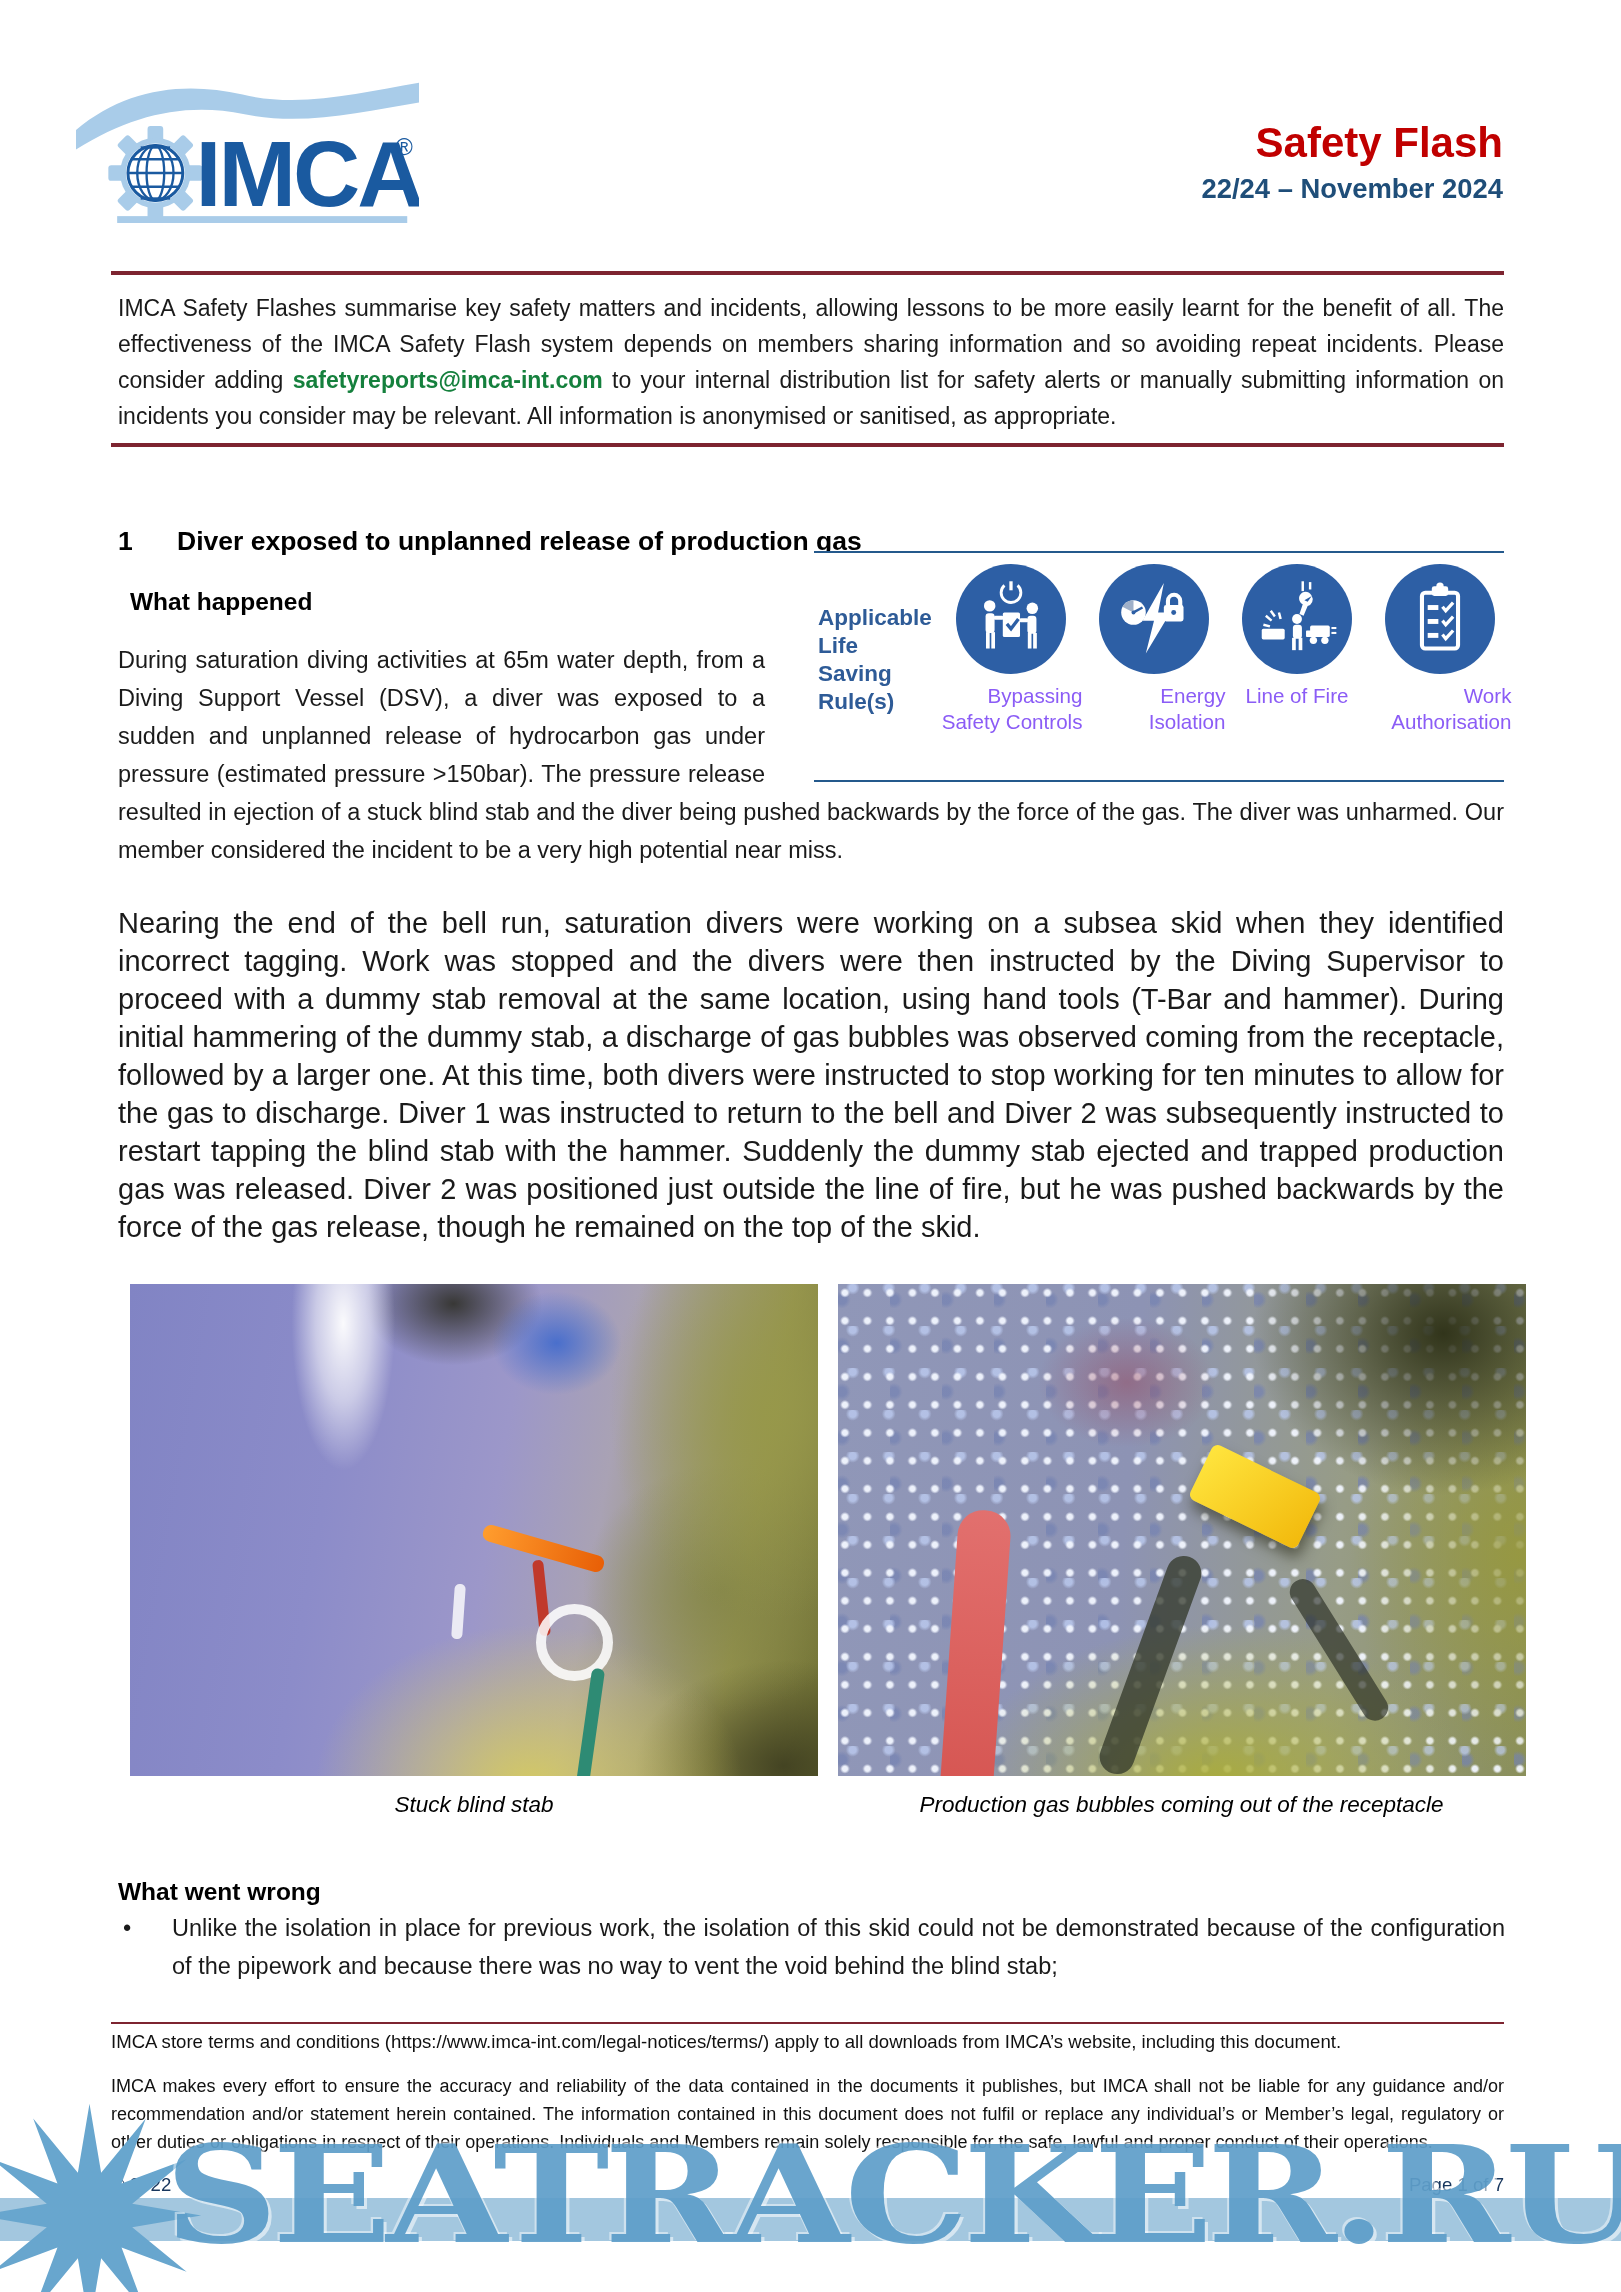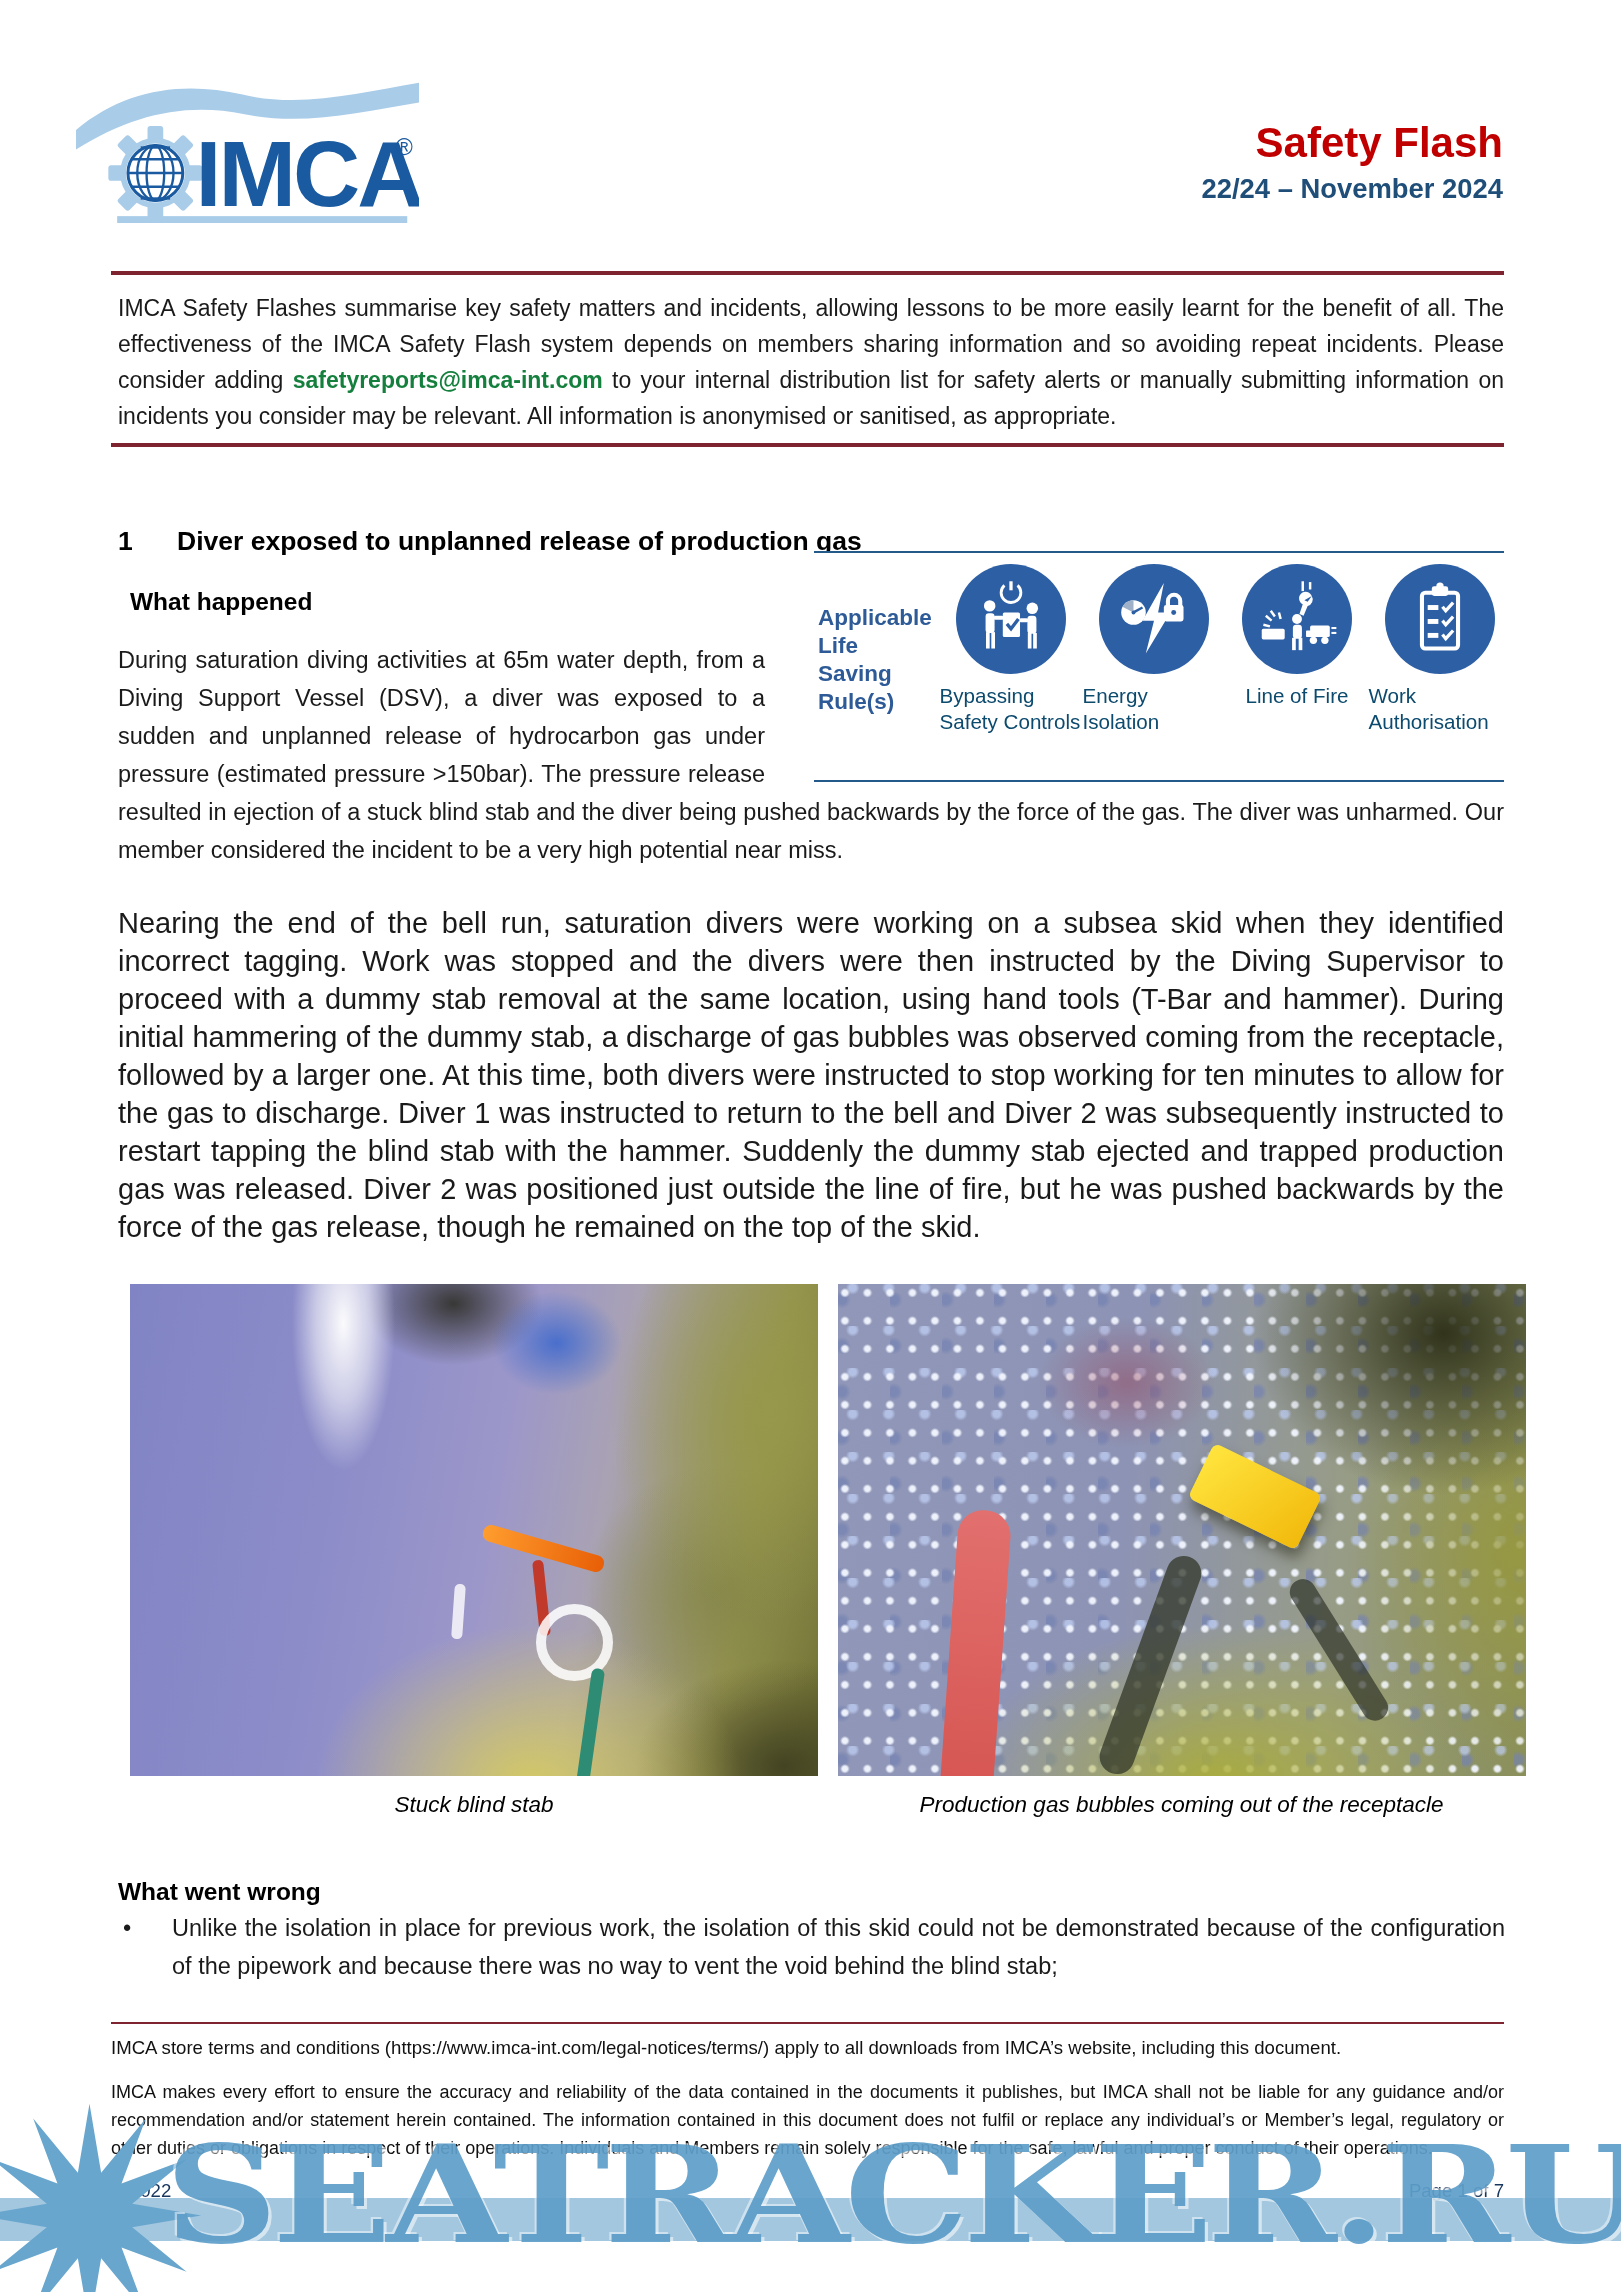--- a/index.html
+++ b/index.html
@@ -28,21 +28,21 @@
   .float-spacer{float:right;width:739px;height:231px;}
   .lsr-box{position:absolute;left:696px;top:23.5px;width:690px;height:227px;
            border-top:2.9px solid #24598C;border-bottom:2.9px solid #24598C;
            display:flex;background:#fff;}
   .lsr-label{flex:0 0 110px;padding:51px 0 0 3.9px;font-size:22.5px;font-weight:bold;
              color:#2E5B97;line-height:28px;}
   .lsr-items{flex:1;display:flex;justify-content:space-between;padding:11.8px 5.9px 0 7.8px;}
   .lsr-item{width:143px;display:flex;flex-direction:column;align-items:center;}
   .lsr-circle{width:110px;height:110px;border-radius:50%;background:#2D5FA5;
               display:flex;align-items:center;justify-content:center;}
-  .lsr-caption{margin-top:8.8px;font-size:20.6px;line-height:25.5px;color:#0c4a6e;text-align:left;}
+  .lsr-caption{margin-top:8.8px;font-size:20.6px;line-height:25.5px;color:#8b5cf6;text-align:right;}
   .sub-heading{margin:31px 12px 0;font-size:24.5px;font-weight:bold;color:#000;line-height:30px;}
   .body-p{margin:23.5px 0 0;font-size:23.5px;line-height:38px;text-align:justify;}
   .body-p2{margin:35px 0 0;font-size:29px;line-height:38px;text-align:justify;}
 
   
   .photos{position:absolute;left:130px;top:1284px;display:flex;gap:19.6px;}
   .photo-fig{margin:0;}
   .photo{width:688px;height:492px;position:relative;overflow:hidden;}
   .photo-cap{margin-top:15.7px;font-size:22.5px;font-style:italic;text-align:center;color:#000;}
 
@@ -88,21 +88,21 @@
 
   
   .www-heading{position:absolute;left:118px;top:1853px;font-size:24.5px;font-weight:bold;color:#000;}
   .bullet-row{position:absolute;left:123px;top:1909px;width:1382px;display:flex;}
   .bullet-marker{flex:0 0 49px;font-size:23.5px;line-height:38px;}
   .bullet-text{flex:1;font-size:23.5px;line-height:38px;text-align:justify;}
 
   
   .footer{position:absolute;left:111px;top:2022px;width:1393px;z-index:1;}
   .footer-rule{height:2px;background:#7D2430;}
-  .footer-terms{margin-top:12px;font-size:18.6px;line-height:23.5px;color:#111;}
+  .footer-terms{margin-top:6px;font-size:18.6px;line-height:23.5px;color:#111;}
   .footer-disclaimer{margin-top:7.8px;font-size:18px;line-height:28px;color:#111;text-align:justify;}
   .footer-bottom{margin-top:5.9px;display:flex;justify-content:space-between;
                  font-size:18.6px;color:#17365D;}
 
   
   .wm-band{position:absolute;left:0;top:2198px;width:1621px;height:43px;
            background:rgba(140,185,215,.8);z-index:4;}
   .wm-star{position:absolute;left:-27.4px;top:2099px;z-index:5;}
   .wm-text{position:absolute;left:165px;top:2127px;z-index:5;
            font-family:"DejaVu Serif",serif;font-weight:bold;font-size:142px;line-height:1;

